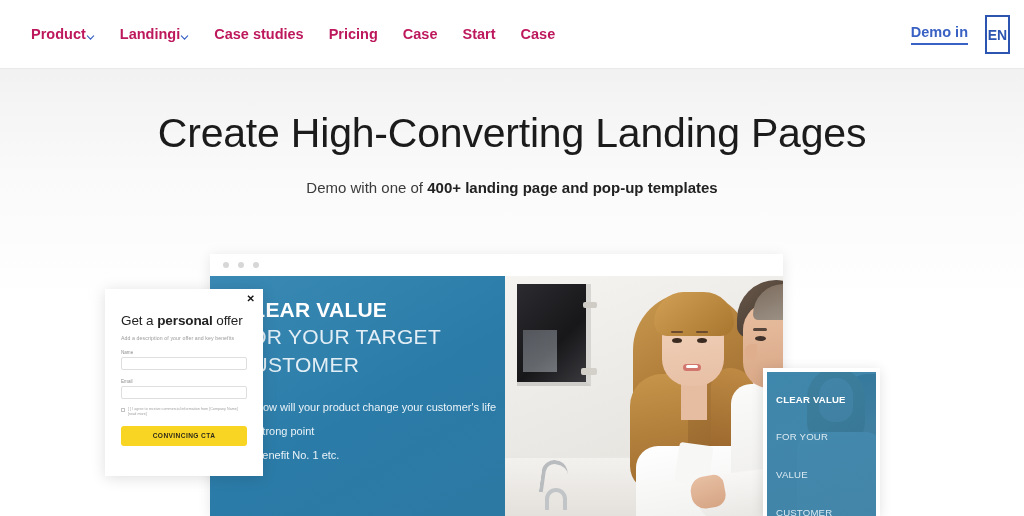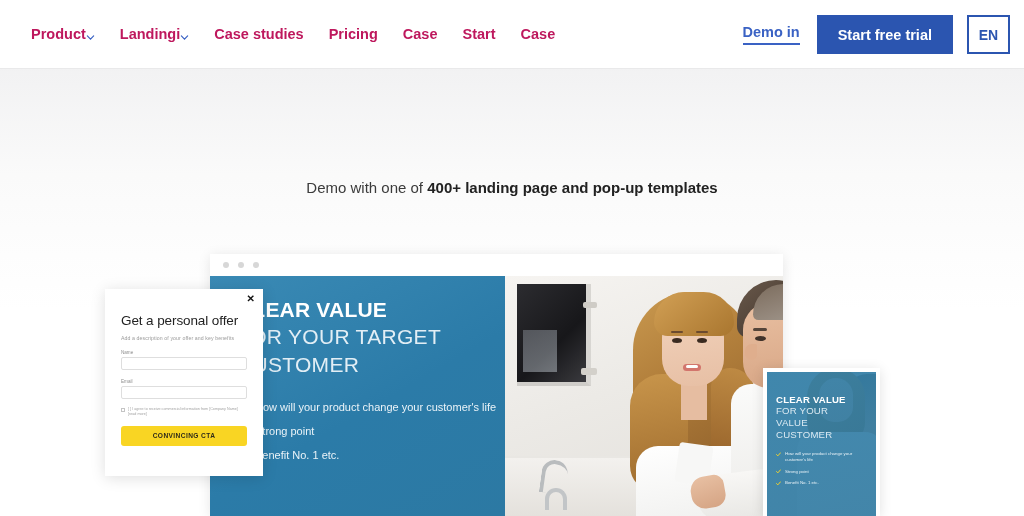--- a/index.html
+++ b/index.html
@@ -66,21 +66,21 @@
   .cta-btn {
     background: #2b55b0; color: #ffffff;
     font-size: 14.5px; font-weight: bold;
     padding: 0 21px; height: 39px;
     display: flex; align-items: center; justify-content: center;
     border: none; cursor: pointer;
     font-family: "Liberation Sans", sans-serif;
     white-space: nowrap;
   }
   .lang-btn {
-    width: 43px; height: 39px;
+    width: 25px; height: 39px;
     border: 2px solid #2b55b0; background: #fff;
     color: #2b55b0; font-size: 14px; font-weight: bold;
     display: flex; align-items: center; justify-content: center;
     cursor: pointer;
     font-family: "Liberation Sans", sans-serif;
   }
 
   
   .hero-title {
     position: absolute; top: 110px; left: 0; width: 1024px;
@@ -299,21 +299,21 @@
   }
   .popup-close {
     position: absolute; right: 8px; top: 5px;
     font-size: 10px; color: #111; cursor: pointer; font-weight: bold;
     line-height: 1;
   }
   .popup-title {
     font-size: 13.5px; color: #222; margin-top: 10px;
     font-weight: normal; letter-spacing: -0.1px;
   }
-  .popup-title b { font-weight: normal; text-align: center; }
+  .popup-title b { font-weight: bold; text-align: center; }
   .popup-desc {
     font-size: 5.2px; color: #9b9b9b; margin-top: 7px; letter-spacing: .1px;
   }
   .fld { margin-top: 9px; }
   .fld-label { font-size: 4.6px; color: #8e8e8e; margin-bottom: 2px; }
   .fld-input {
     width: 126px; height: 13px;
     border: 1px solid #dedede; border-radius: 2px; background: #fff;
     display: block;
   }
@@ -374,21 +374,21 @@
     position: absolute; inset: 0;
     background: linear-gradient(155deg, rgba(45,124,166,0.90) 0%, rgba(44,120,161,0.88) 100%);
   }
   .mob-content { position: absolute; inset: 0; padding: 22px 0 0 9px; }
   .mob-h1 {
     font-size: 9.6px; font-weight: bold; color: #ffffff;
     letter-spacing: .2px; line-height: 1.15;
   }
   .mob-h2 {
     font-size: 9.6px; font-weight: normal; color: #dbeaf2;
-    letter-spacing: .2px; line-height: 1.26;
+    letter-spacing: .2px; line-height: 1.26; margin-top: 26px;
   }
   .mob-list { margin-top: 10px; }
   .mob-li {
     display: flex; gap: 4px; align-items: flex-start;
     font-size: 4.4px; color: #e7f1f7; margin-bottom: 6px;
     line-height: 1.3; width: 92px;
   }
   .mob-chk { width: 5px; height: 5px; flex: 0 0 5px; display: block; margin-top: .5px; }
 </style>
 </head>
@@ -428,25 +428,25 @@
       <div class="nav-item">
         <span>Start</span>
       </div>
       <div class="nav-item">
         <span>Case</span>
       </div>
     </div>
 
     <div class="header-right">
       <span class="signin">Demo in</span>
-      <button class="cta-btn">Start free trial</button>
       <button class="lang-btn">EN</button>
     </div>
   </div>
 
+  <h1 class="hero-title">Create High-Converting Landing Pages</h1>
   <p class="hero-sub">
     <span>Demo with one of </span><b>400+ landing page and pop-up templates</b>
   </p>
 
   <div class="visual">
 
     <div class="browser">
       <div class="browser-bar">
         <span class="dot"></span>
         <span class="dot"></span>

